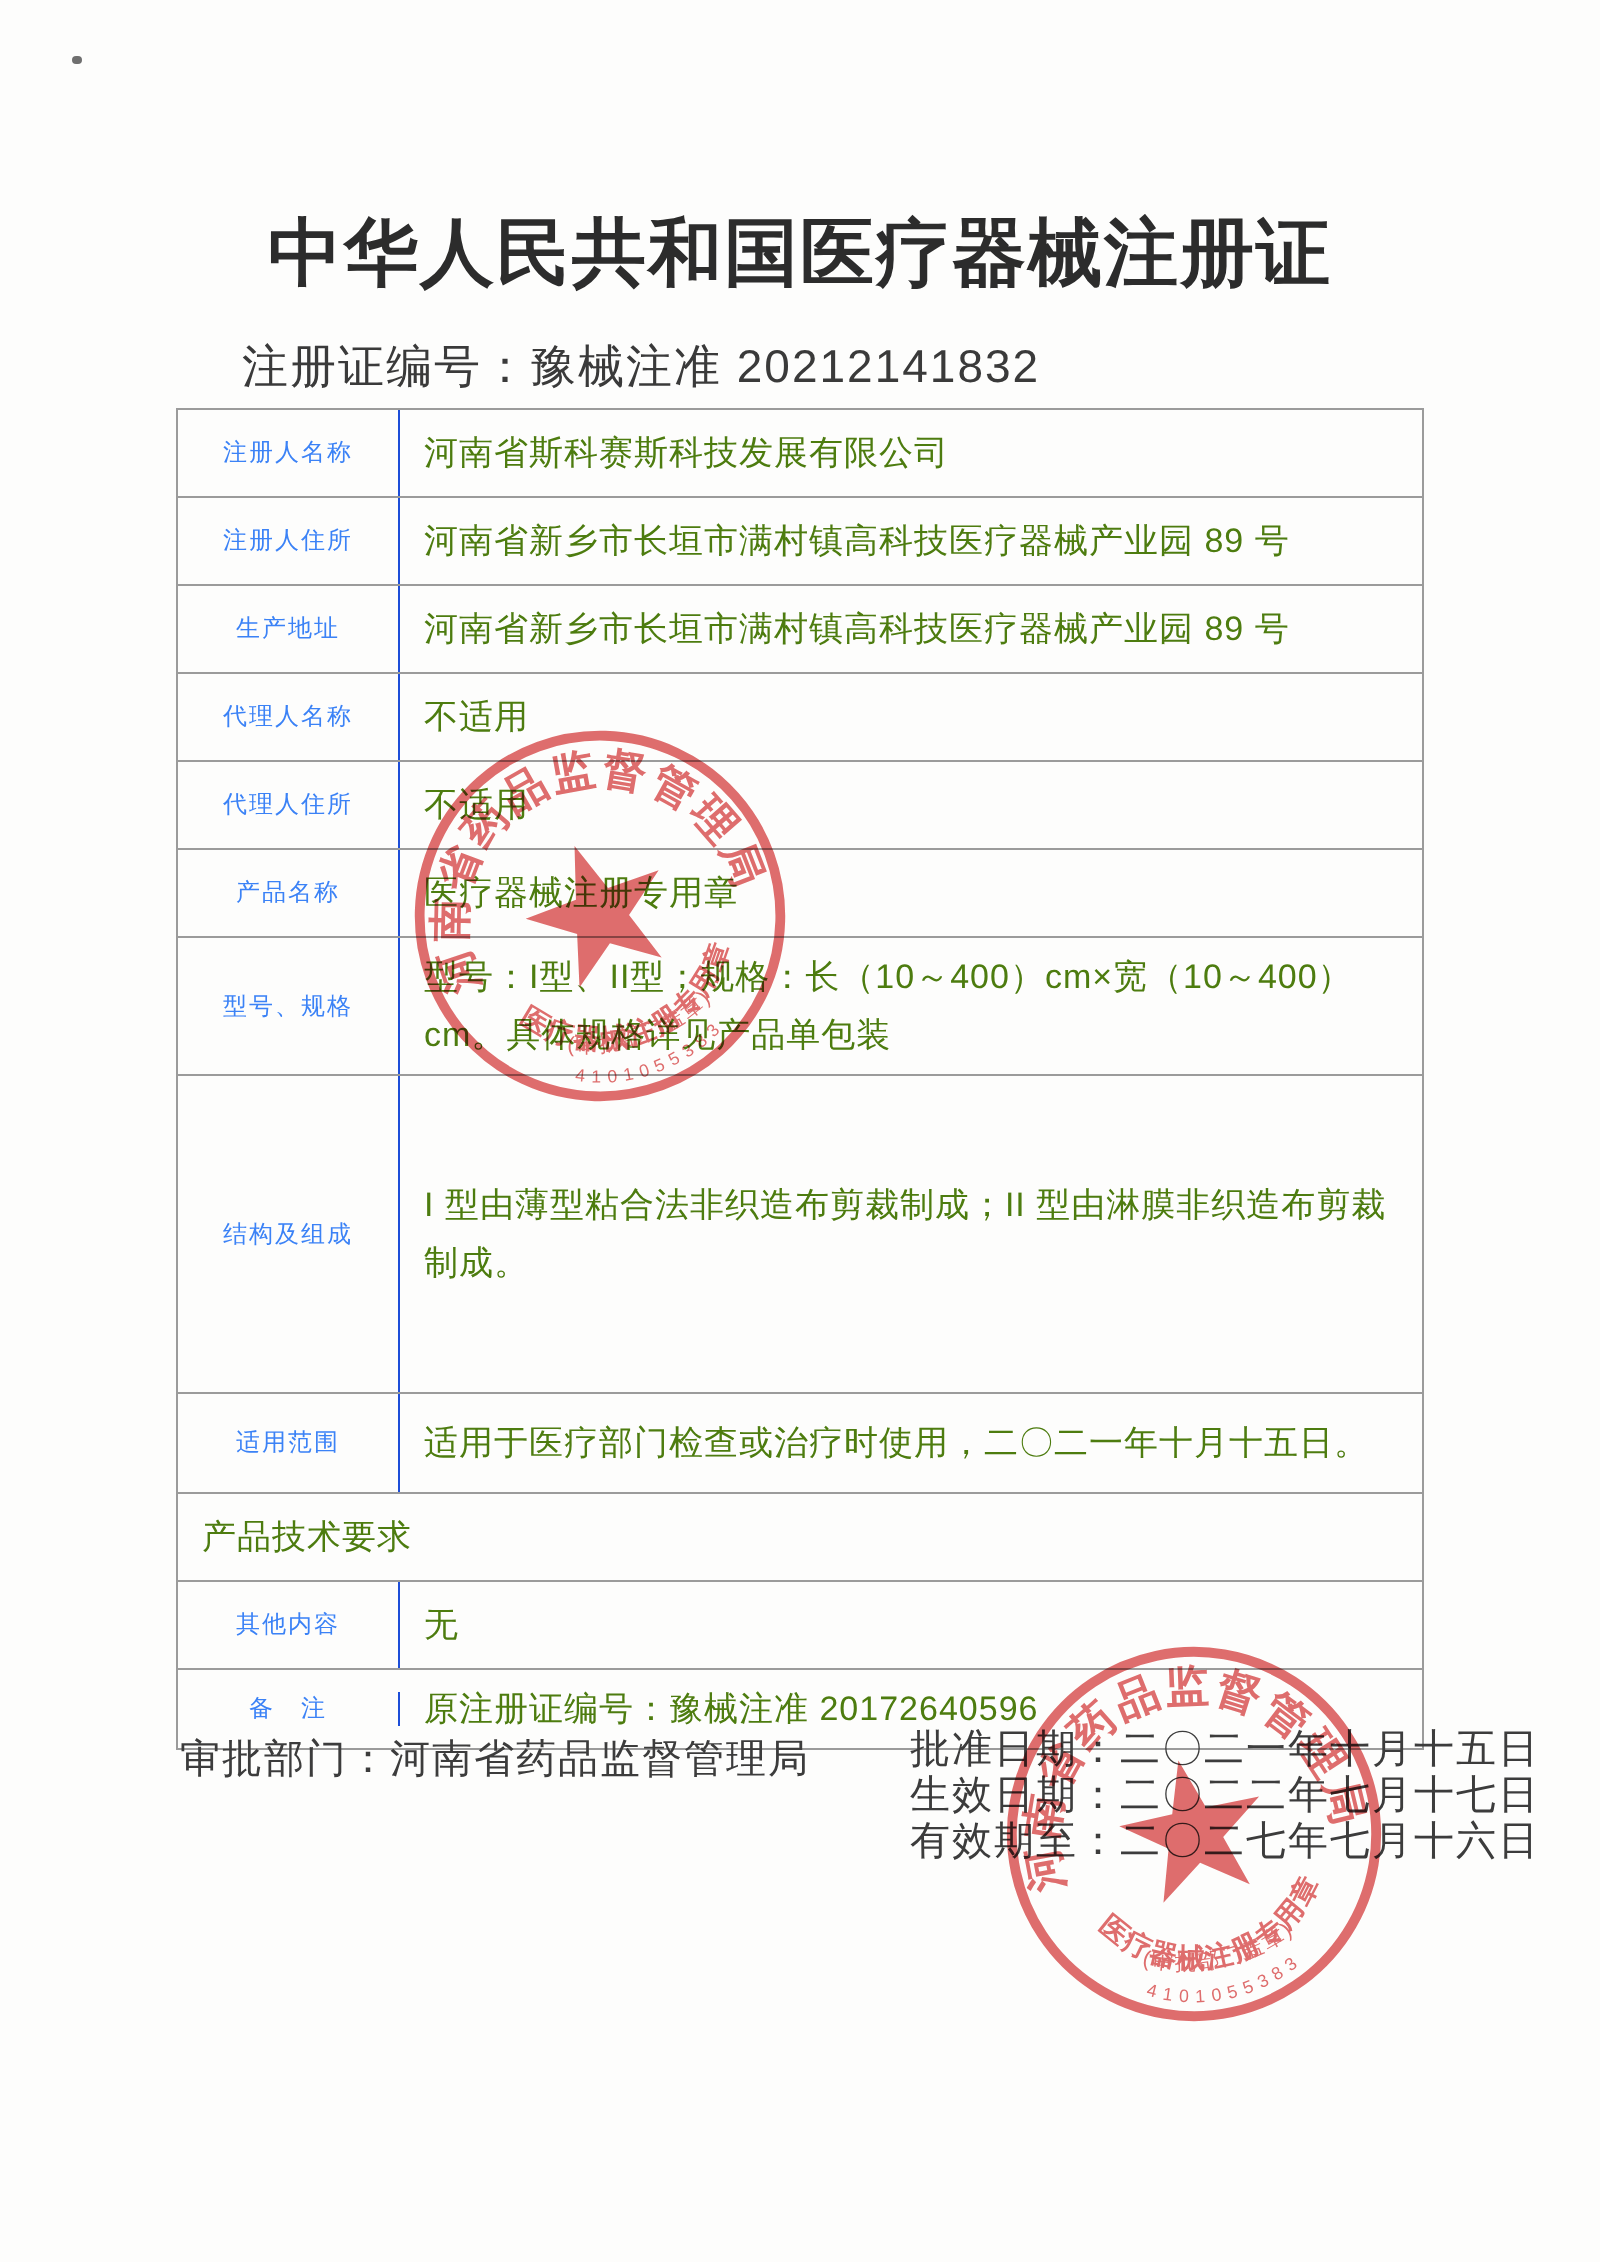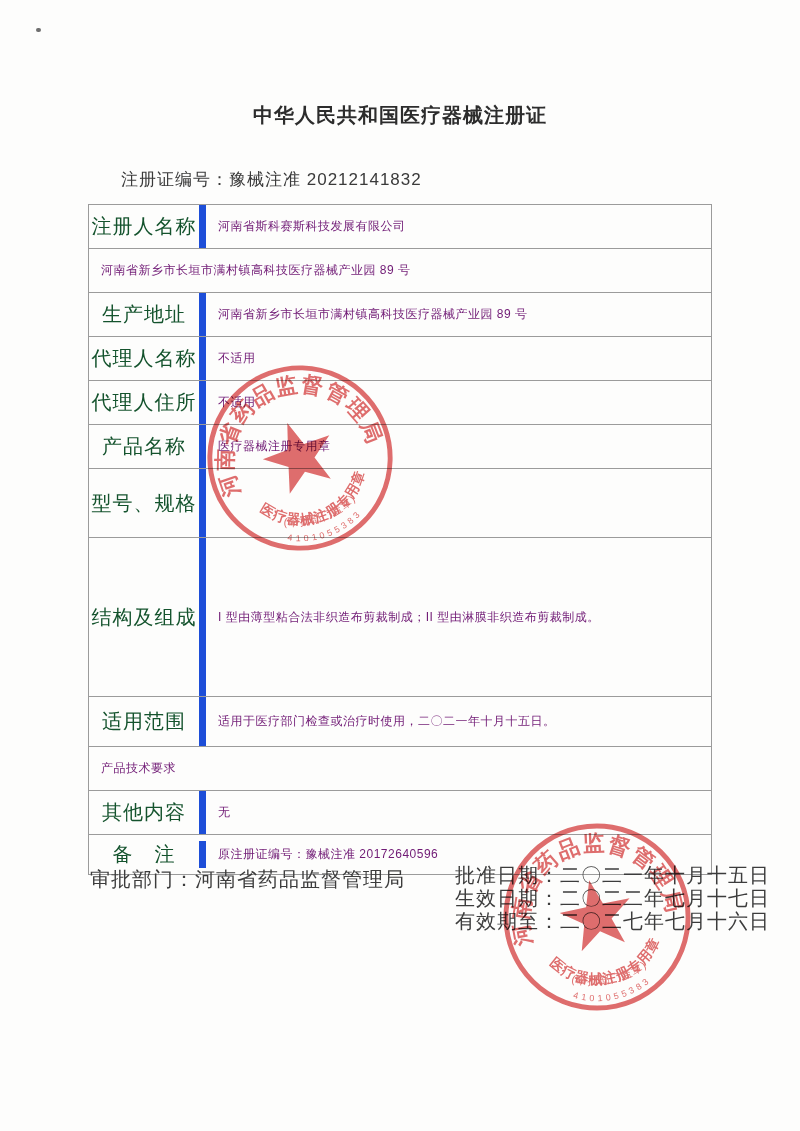--- a/index.html
+++ b/index.html
@@ -13,46 +13,46 @@
     font-family: "Liberation Sans", "DejaVu Sans", sans-serif;
     color: #3e3e3e;
   }
   .speck {
     position: absolute; left: 36px; top: 28px;
     width: 5px; height: 4px; background: #6f6f6f; border-radius: 2px;
   }
   .title {
     position: absolute; top: 102px; left: 0; right: 0;
     margin: 0; text-align: center;
-    font-size: 20px; font-weight: 700; letter-spacing: 1px;
+    font-size: 37px; font-weight: 700; letter-spacing: 1px;
     color: #2c2c2c;
   }
   .cert-no {
     position: absolute; top: 168px; left: 121px;
-    font-size: 17px; letter-spacing: 1px; color: #3a3a3a;
+    font-size: 23px; letter-spacing: 1px; color: #3a3a3a;
   }
   .cert-table {
     position: absolute; left: 88px; top: 204px; width: 622px;
     border: 1px solid #9b9b9b;
     background: transparent;
   }
   .row { display: flex; }
   .row + .row { border-top: 1px solid #9b9b9b; }
   .cl {
     width: 110px; flex: 0 0 110px;
-    border-right: 7px solid #1d4ed8;
+    border-right: 1px solid #1d4ed8;
     display: flex; align-items: center; justify-content: center;
-    font-size: 20px; letter-spacing: 1px; color: #14532d;
+    font-size: 12px; letter-spacing: 1px; color: #3b82f6;
     text-align: center;
   }
   .cv {
     flex: 1 1 auto;
     display: flex; align-items: center;
     padding: 5px 12px;
-    font-size: 12px; letter-spacing: 0.5px; line-height: 29px; color: #701a75;
+    font-size: 17px; letter-spacing: 0.5px; line-height: 29px; color: #4d7c0f;
   }
   .h43 { min-height: 43px; }
   .h68 { min-height: 68px; }
   .h158 { min-height: 158px; }
   .h49 { min-height: 49px; }
   .h39 { min-height: 39px; align-items: center; }
   .struct .cv { align-items: center; }
   .footer-dept {
     position: absolute; left: 90px; top: 866px;
     font-size: 20px; letter-spacing: 1px; color: #3c3c3c;
@@ -84,40 +84,42 @@
   <div class="cert-no">
     <span>注册证编号：</span><span>豫械注准 20212141832</span>
   </div>
 
   <div class="cert-table">
     <div class="row h43">
       <div class="cl">注册人名称</div>
       <div class="cv">河南省斯科赛斯科技发展有限公司</div>
     </div>
     <div class="row h43">
+      <div class="cl">注册人住所</div>
       <div class="cv">河南省新乡市长垣市满村镇高科技医疗器械产业园 89 号</div>
     </div>
     <div class="row h43">
       <div class="cl">生产地址</div>
       <div class="cv">河南省新乡市长垣市满村镇高科技医疗器械产业园 89 号</div>
     </div>
     <div class="row h43">
       <div class="cl">代理人名称</div>
       <div class="cv">不适用</div>
     </div>
     <div class="row h43">
       <div class="cl">代理人住所</div>
       <div class="cv">不适用</div>
     </div>
     <div class="row h43">
       <div class="cl">产品名称</div>
       <div class="cv">医疗器械注册专用章</div>
     </div>
     <div class="row h68">
       <div class="cl">型号、规格</div>
+      <div class="cv">型号：I型、II型；规格：长（10～400）cm×宽（10～400）cm。具体规格详见产品单包装</div>
     </div>
     <div class="row h158 struct">
       <div class="cl">结构及组成</div>
       <div class="cv">I 型由薄型粘合法非织造布剪裁制成；II 型由淋膜非织造布剪裁制成。</div>
     </div>
     <div class="row h49">
       <div class="cl">适用范围</div>
       <div class="cv">适用于医疗部门检查或治疗时使用，二〇二一年十月十五日。</div>
     </div>
     <div class="row h43">

